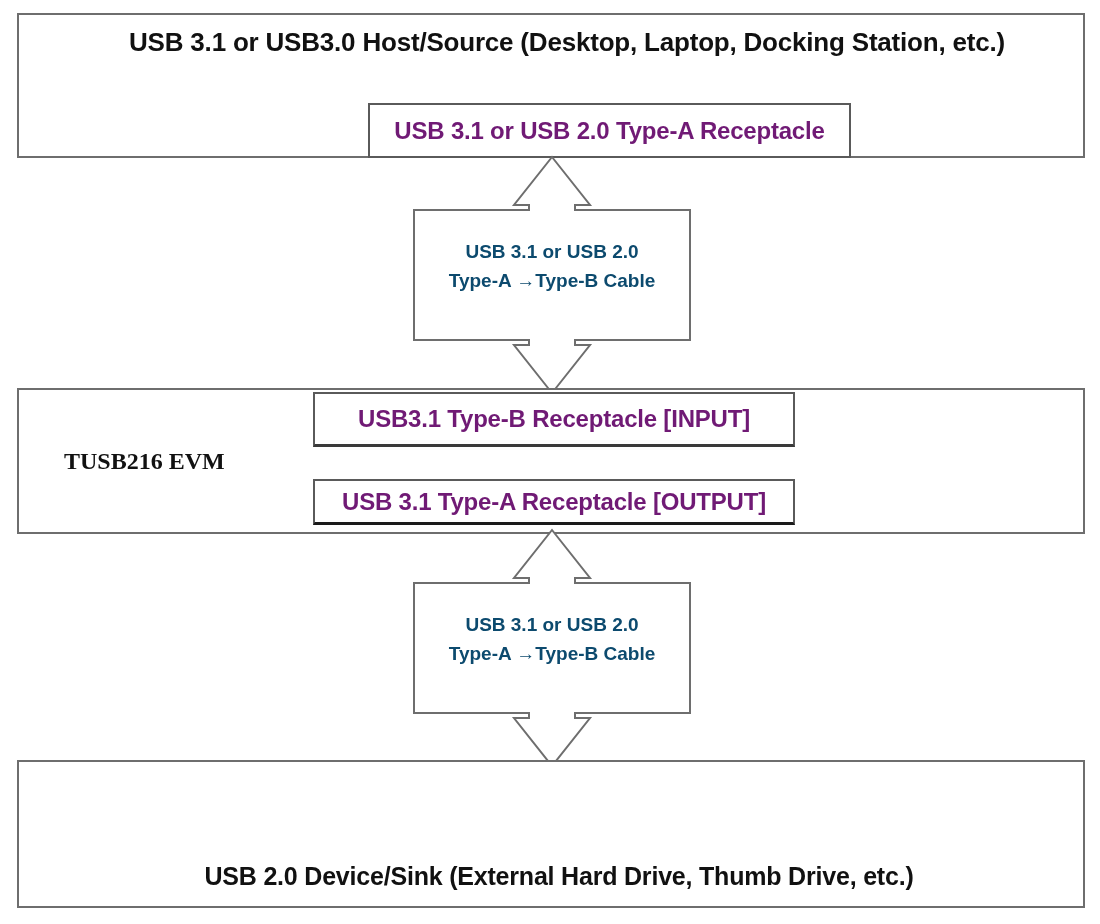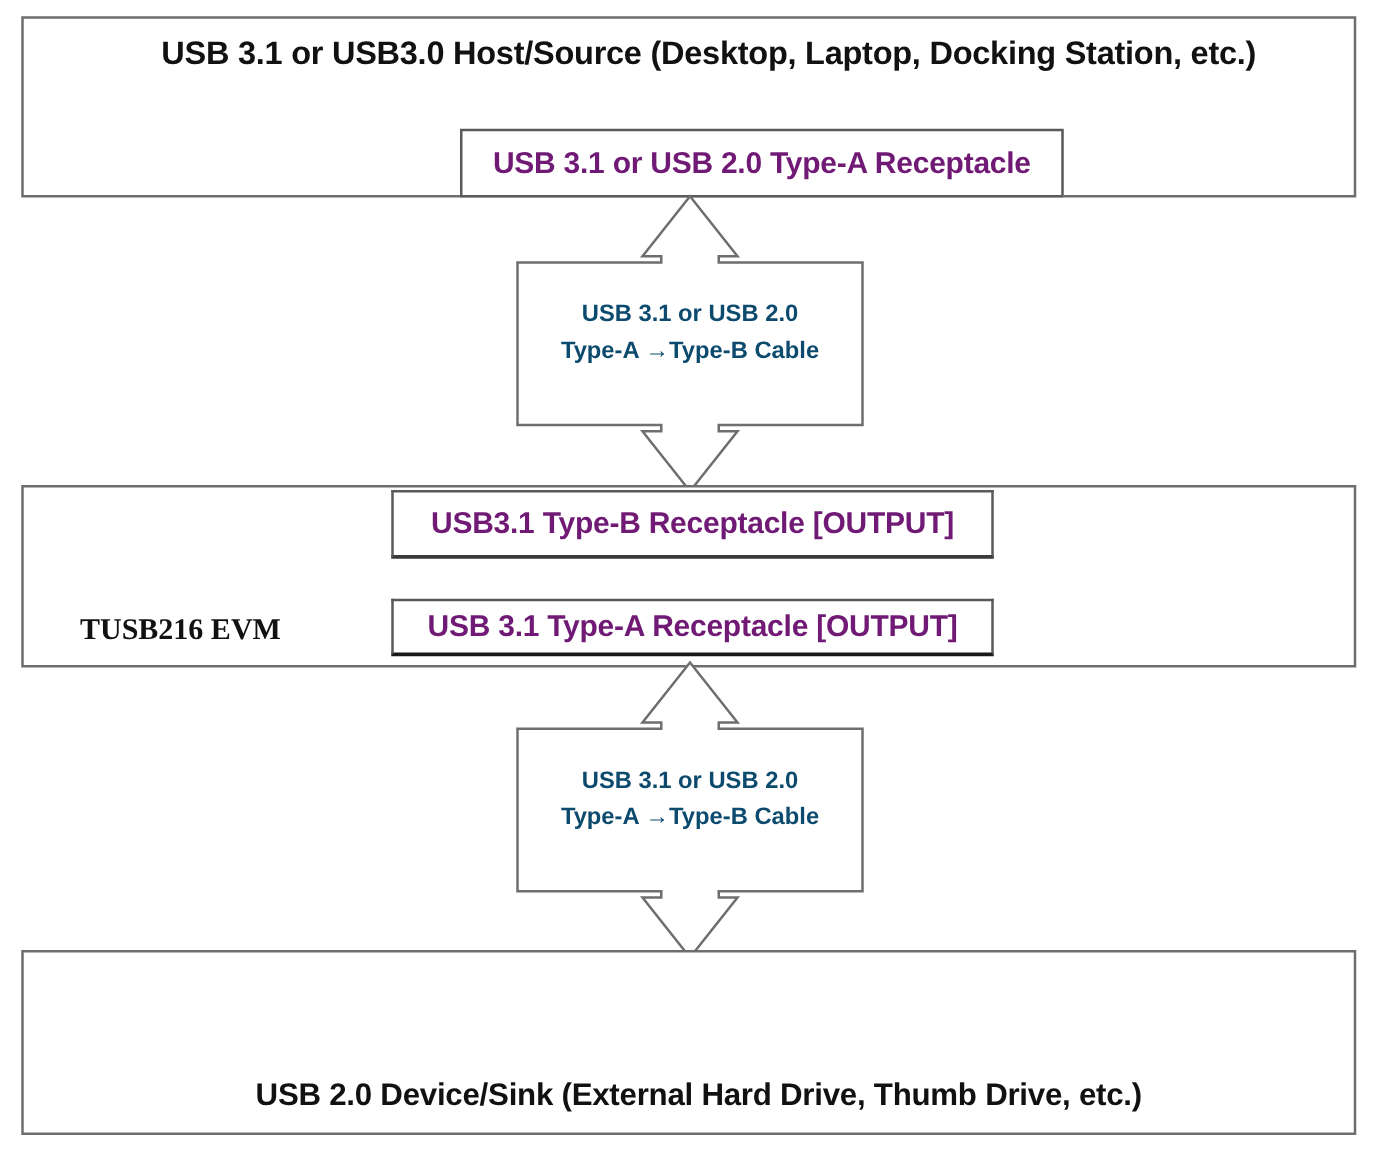--- a/index.html
+++ b/index.html
@@ -52,21 +52,20 @@
   }
   .evm-label {
     position: absolute;
     left: 64px; top: 448px;
     font-family: "Liberation Serif", serif;
     font-weight: bold;
     font-size: 24px;
     color: #111111;
     white-space: nowrap;
     letter-spacing: 0px;
-    margin-top: 43px;
   }
 
   
   .receptacle {
     position: absolute;
     box-sizing: border-box;
     border: 2px solid #5a5a5a;
     background: #ffffff;
     display: flex;
     align-items: center;
@@ -139,21 +138,21 @@
                Z" fill="#ffffff" stroke="#6e6e6e" stroke-width="2" stroke-linejoin="miter"></path>
     </svg>
     <div class="cable-label">
       <div>USB 3.1 or USB 2.0</div>
       <div>Type-A →Type-B Cable</div>
     </div>
   </div>
 
   <div class="outer-box evm"></div>
   <div class="evm-label">TUSB216 EVM</div>
-  <div class="receptacle rec-evm-in">USB3.1 Type-B Receptacle [OUTPUT]</div>
+  <div class="receptacle rec-evm-in">USB3.1 Type-B Receptacle [INPUT]</div>
   <div class="receptacle rec-evm-out">USB 3.1 Type-A Receptacle [OUTPUT]</div>
 
   <div class="cable cable-bottom">
     <svg width="290" height="240" viewBox="0 0 290 240">
       <path d="M 145 2
                L 183 50
                L 168 50
                L 168 55
                L 283 55
                L 283 185

